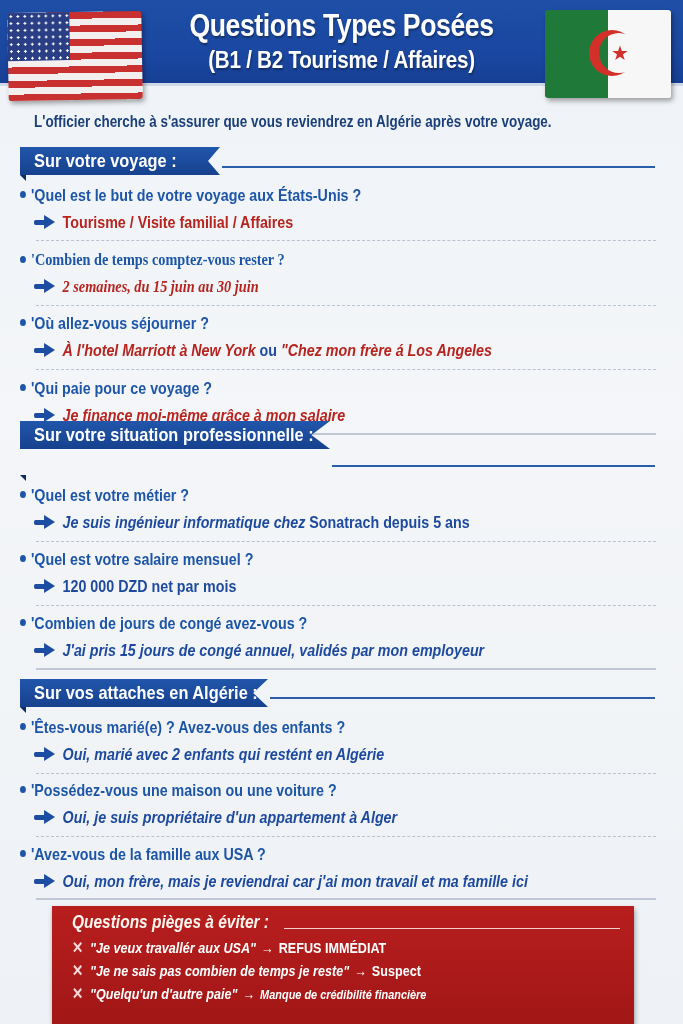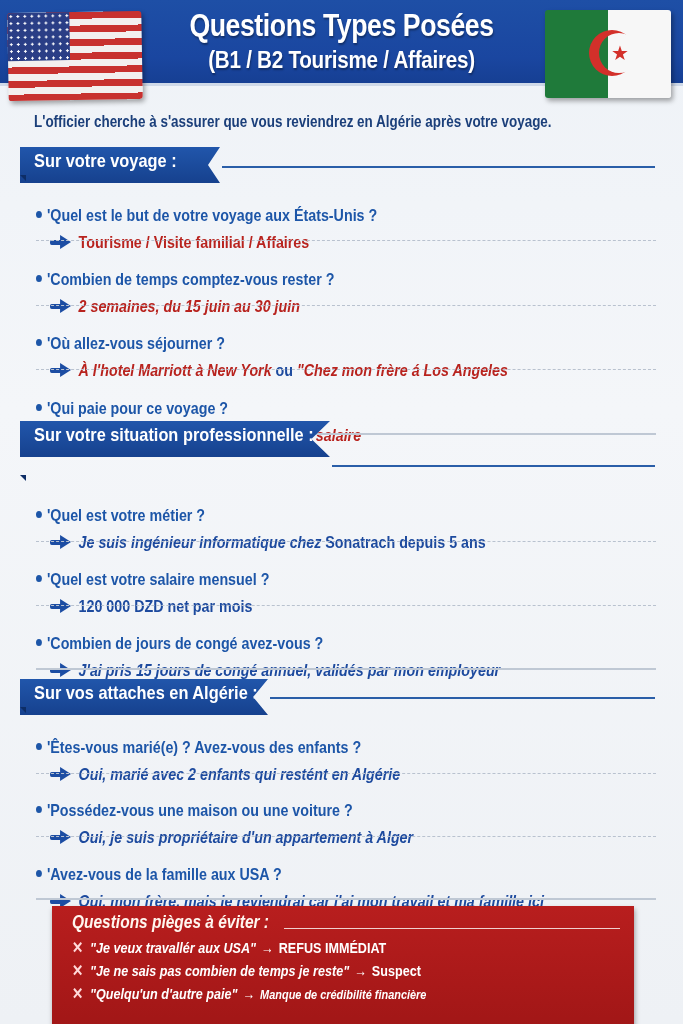--- a/index.html
+++ b/index.html
@@ -60,38 +60,38 @@
     .flag-dz .star {
       position: absolute; left: 66px; top: 33px; font-size: 20px; color: #d3302a; line-height: 1;
     }
     .intro {
       position: absolute; left: 34px; top: 113px; width: 640px;
       font-size: 16px; font-weight: bold; color: #1b3f7a;
       transform: scaleX(0.84); transform-origin: left;
       white-space: nowrap;
     }
     .section-banner {
-      position: absolute; left: 20px; height: 36px;
+      position: absolute; left: 20px; height: 28px;
       background: linear-gradient(180deg, #2156ab 0%, #16418e 100%);
       clip-path: polygon(0 0, 100% 0, 94% 50%, 100% 100%, 0 100%);
       box-shadow: 1px 2px 3px rgba(0,0,0,0.3);
       color: #fff; font-weight: bold; font-size: 19px;
       padding: 3px 14px; white-space: nowrap;
     }
     .section-banner span { display: inline-block; transform: scaleX(0.86); transform-origin: left; }
     .banner-fold {
       position: absolute; left: 20px; width: 0; height: 0;
       border-top: 6px solid #0d2d66; border-left: 6px solid transparent;
     }
     .section-line {
       position: absolute; right: 28px; height: 2px;
       background: #2a5ea8;
     }
     .qa {
-      position: absolute; left: 36px; width: 620px; margin-top: 20px;
+      position: absolute; left: 20px; width: 620px;
     }
     .question {
       font-size: 17px; font-weight: bold; color: #1d56a8; white-space: nowrap;
       transform: scaleX(0.84); transform-origin: left; display: block;
     }
     .bullet {
       display: inline-block; width: 7px; height: 7px; border-radius: 50%;
       background: #1d56a8; margin-right: 6px; vertical-align: middle; position: relative; top: -2px;
     }
     .answer {
@@ -160,21 +160,21 @@
 <div class="section-banner" style="top:147px;width:200px;"><span>Sur votre voyage :</span></div>
 <div class="banner-fold" style="top:175px;"></div>
 <div class="section-line" style="top:166px;left:222px;"></div>
 
 <div class="qa" style="top:186px;">
   <span class="question"><span class="bullet"></span><span>'Quel est le but de votre voyage aux États-Unis ?</span></span>
   <span class="answer ans-red"><span class="arrow-icon"></span><span>Tourisme / Visite familial / Affaires</span></span>
 </div>
 <div class="divider" style="top:240px;"></div>
 
-<div class="qa" style="top:250px;">
+<div class="qa" style="top:250px;font-family:Liberation Serif, serif;">
   <span class="question"><span class="bullet"></span><span>'Combien de temps comptez-vous rester ?</span></span>
   <span class="answer ans-red ans-italic"><span class="arrow-icon"></span><span>2 semaines, du 15 juin au 30 juin</span></span>
 </div>
 <div class="divider" style="top:305px;"></div>
 
 <div class="qa" style="top:314px;">
   <span class="question"><span class="bullet"></span><span>'Où allez-vous séjourner ?</span></span>
   <span class="answer ans-italic"><span class="arrow-icon"></span><span class="ans-red">À l'hotel Marriott à New York</span><span class="ans-blue" style="font-style:normal;"> ou </span><span class="ans-red">"Chez mon frère á Los Angeles</span></span>
 </div>
 <div class="divider" style="top:369px;"></div>

